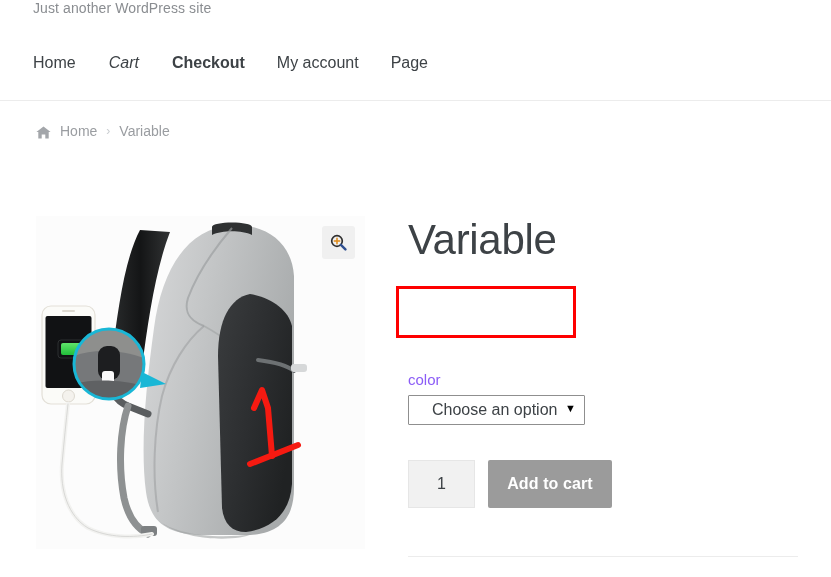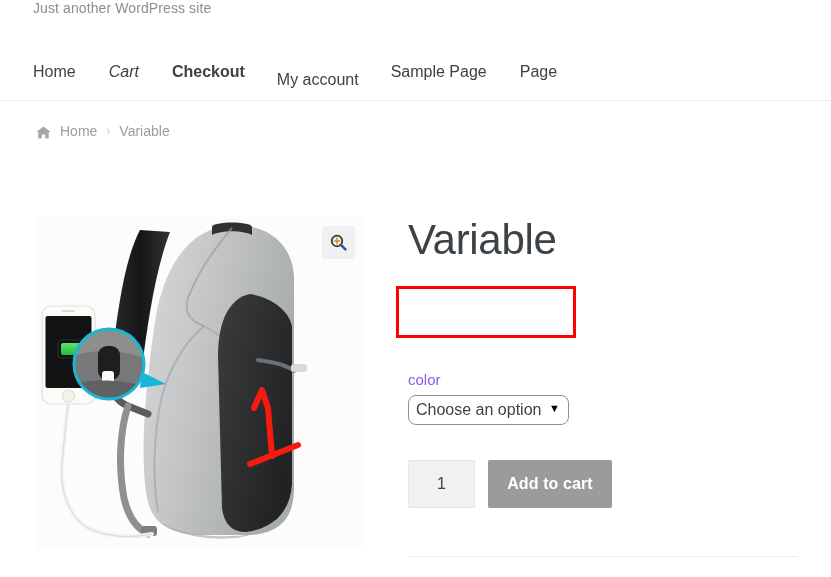--- a/index.html
+++ b/index.html
@@ -24,21 +24,21 @@
     display: flex; align-items: center;
   }
   .nav-item {
     font-size: 16px; color: #3d4246; text-decoration: none;
     white-space: nowrap; line-height: 30px; cursor: pointer;
     display: block;
   }
   .nav-gap-1 { margin-right: 33px; }
   .nav-gap-2 { margin-right: 33px; font-style: italic; }
   .nav-gap-3 { margin-right: 32px; font-weight: bold; }
-  .nav-gap-4 { margin-right: 32px; margin-top: 17px; }
+  .nav-gap-4 { margin-right: 32px; }
   .nav-gap-5 { margin-right: 33px; }
   .header-divider {
     position: absolute; left: 0; top: 100px;
     width: 831px; height: 1px; background: #ececec;
   }
 
   
   .breadcrumb {
     position: absolute; left: 36px; top: 123px;
     display: flex; align-items: center;
@@ -79,23 +79,23 @@
     width: 180px; height: 52px;
     border: 3px solid #fe0000; pointer-events: none;
   }
 
   .variations { margin-top: 32px; }
   .attr-label { font-size: 15px; color: #8b5cf6; line-height: 20px; }
   .attr-select {
     margin-top: 5px;
     font-family: "Liberation Sans", sans-serif;
     font-size: 16px; color: #3d4246;
-    padding: 4px 6px 5px 7px;
+    padding: 4px 6px 5px 23px;
     border: 1px solid #8f8f8f; background: #fff;
-    border-radius: 8px; cursor: pointer;
+    border-radius: 1px; cursor: pointer;
     appearance: none; -webkit-appearance: none;
     padding-right: 26px; line-height: 19px;
   }
   .select-shell { position: relative; display: inline-block; }
   .select-arrow {
     position: absolute; right: 9px; top: 50%; transform: translateY(-45%);
     font-size: 11px; color: #000; pointer-events: none; line-height: 1;
   }
 
   .cart-row { margin-top: 35px; display: flex; align-items: stretch; }
@@ -124,21 +124,20 @@
 
 <div class="page">
 
   <div class="site-tagline">Just another WordPress site</div>
 
   <nav class="main-nav">
     <a class="nav-item nav-gap-1">Home</a>
     <a class="nav-item nav-gap-2">Cart</a>
     <a class="nav-item nav-gap-3">Checkout</a>
     <a class="nav-item nav-gap-4">My account</a>
-    <a class="nav-item nav-gap-5">Sample Page</a>
     <a class="nav-item">Page</a>
   </nav>
   <div class="header-divider"></div>
 
   <div class="breadcrumb">
     <span class="home-icon">
       <svg width="15" height="13" viewBox="0 0 15 13" aria-hidden="true">
         <path d="M7.5 0.4 L0.4 6.0 h1.9 v6.4 h3.4 V8.4 h3.6 v4.0 h3.4 V6.0 h1.9 z" fill="#a3a6aa"></path>
       </svg>
     </span>

